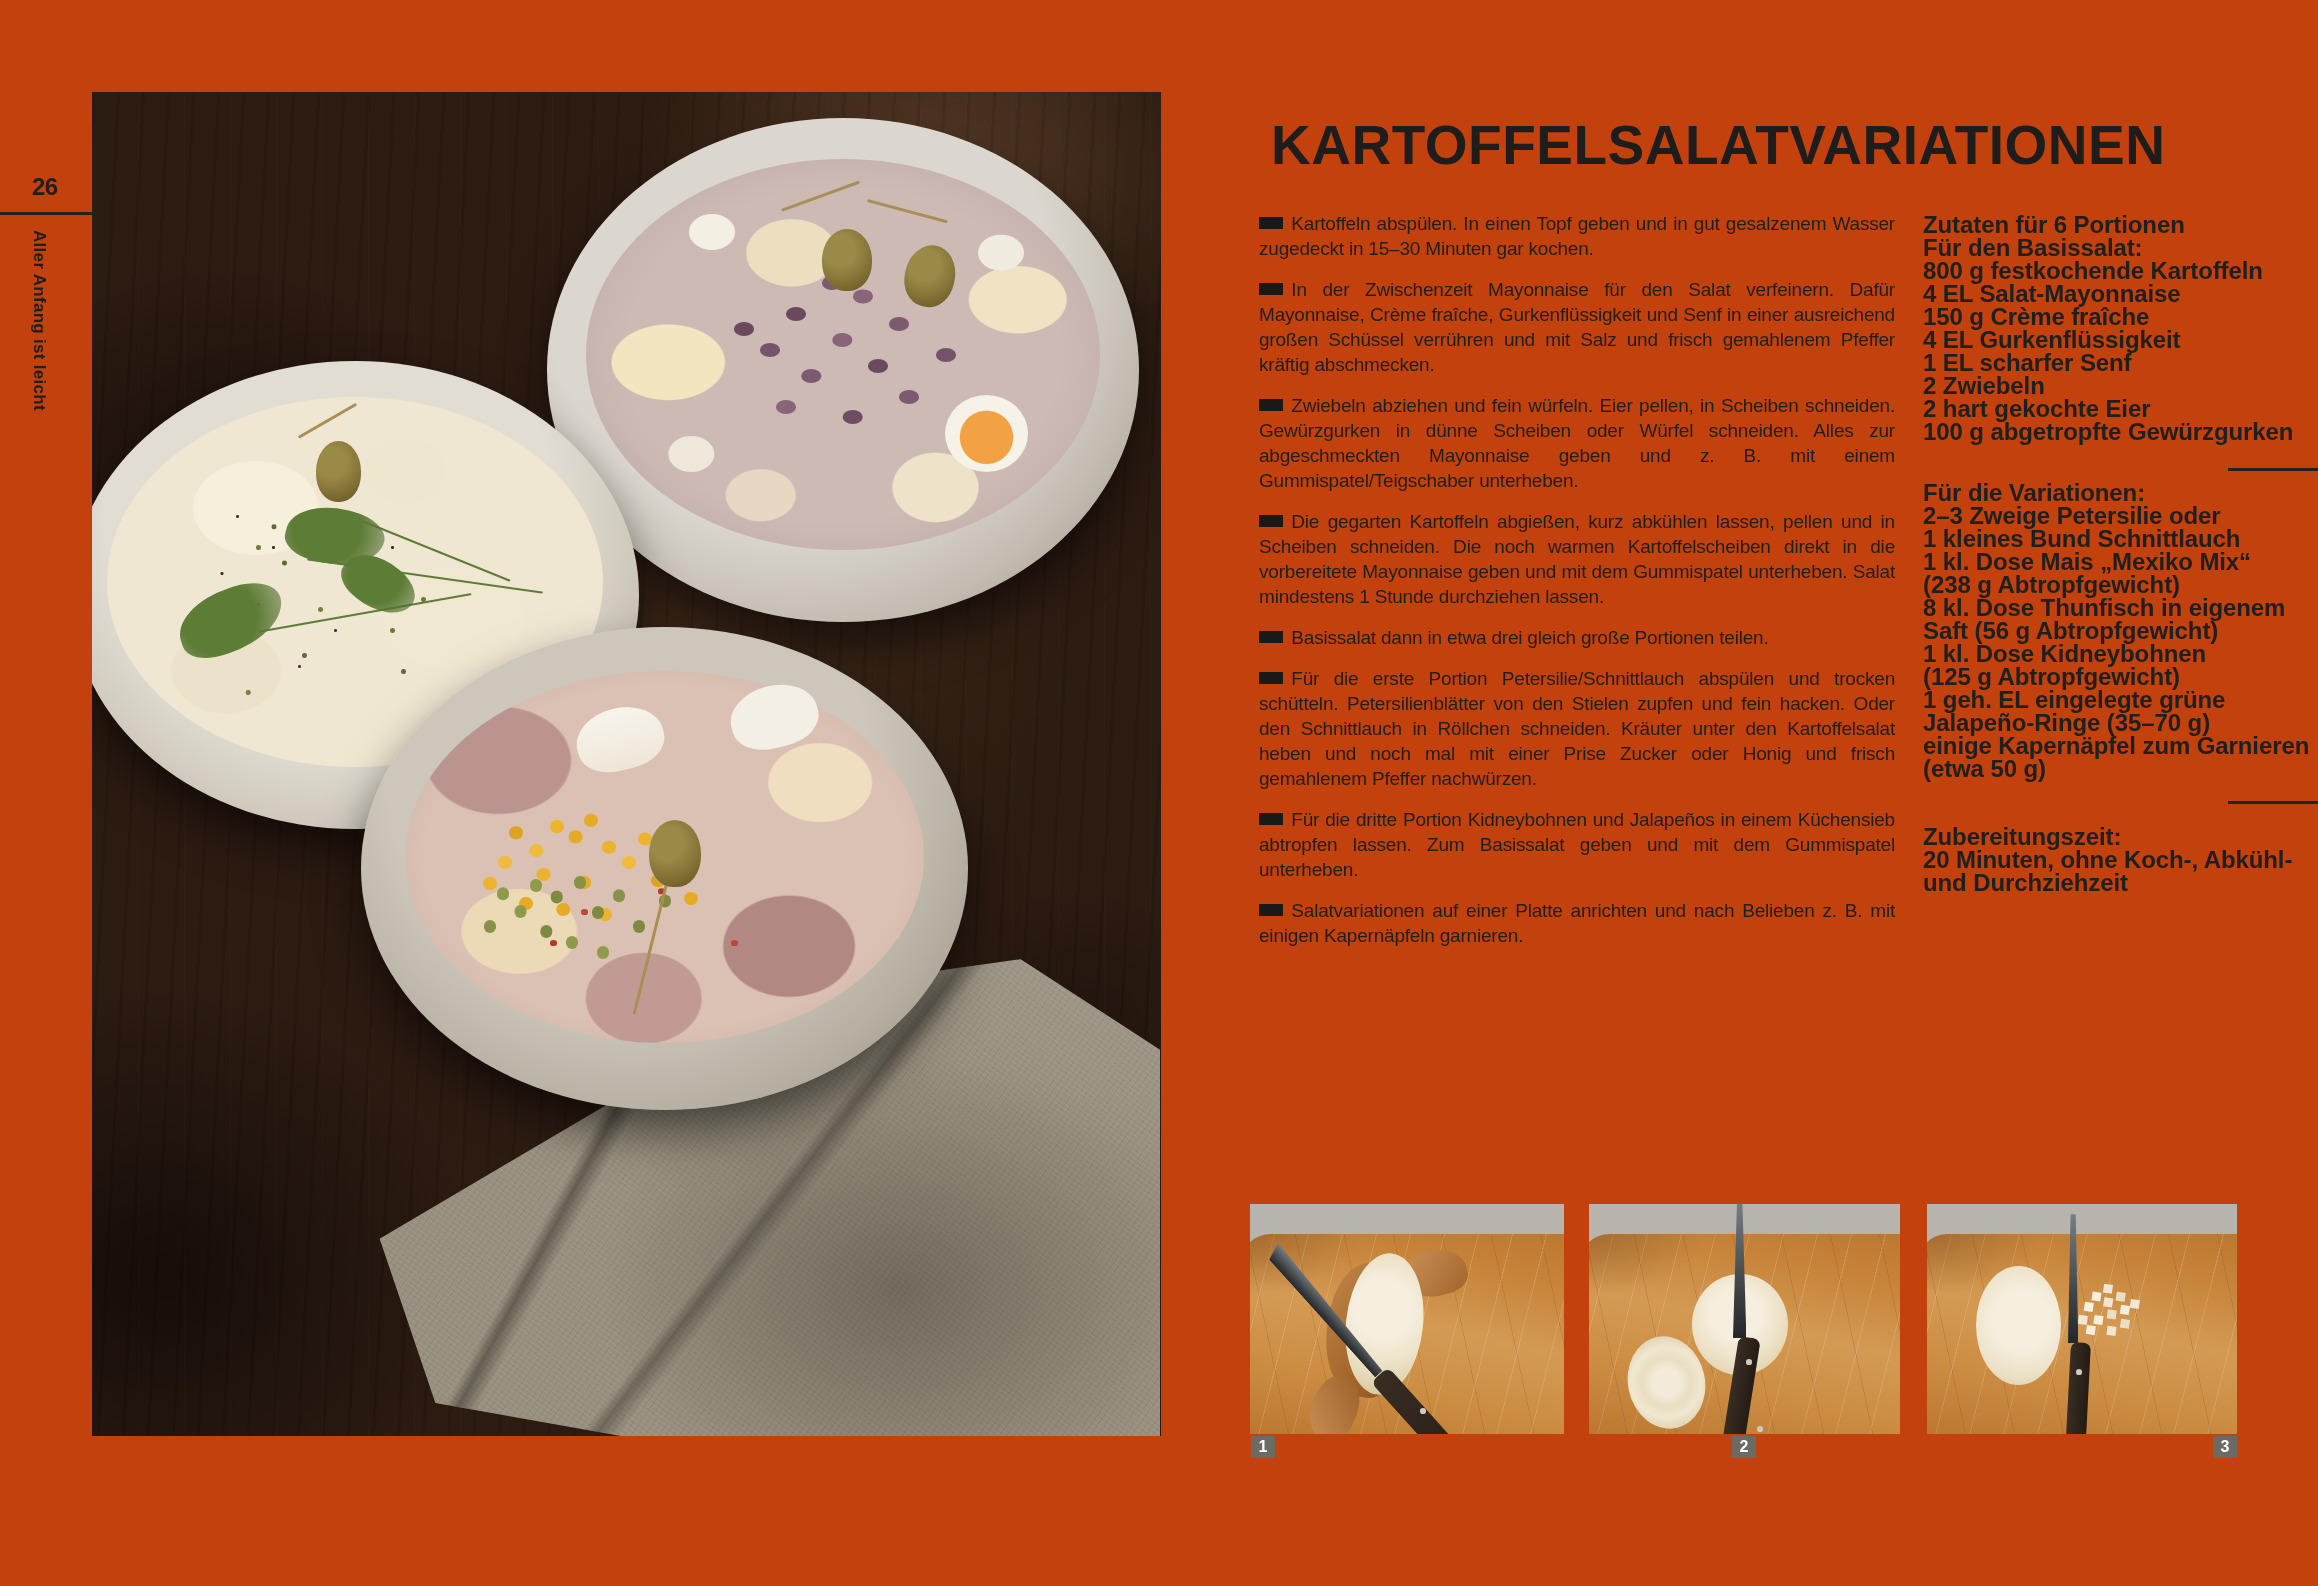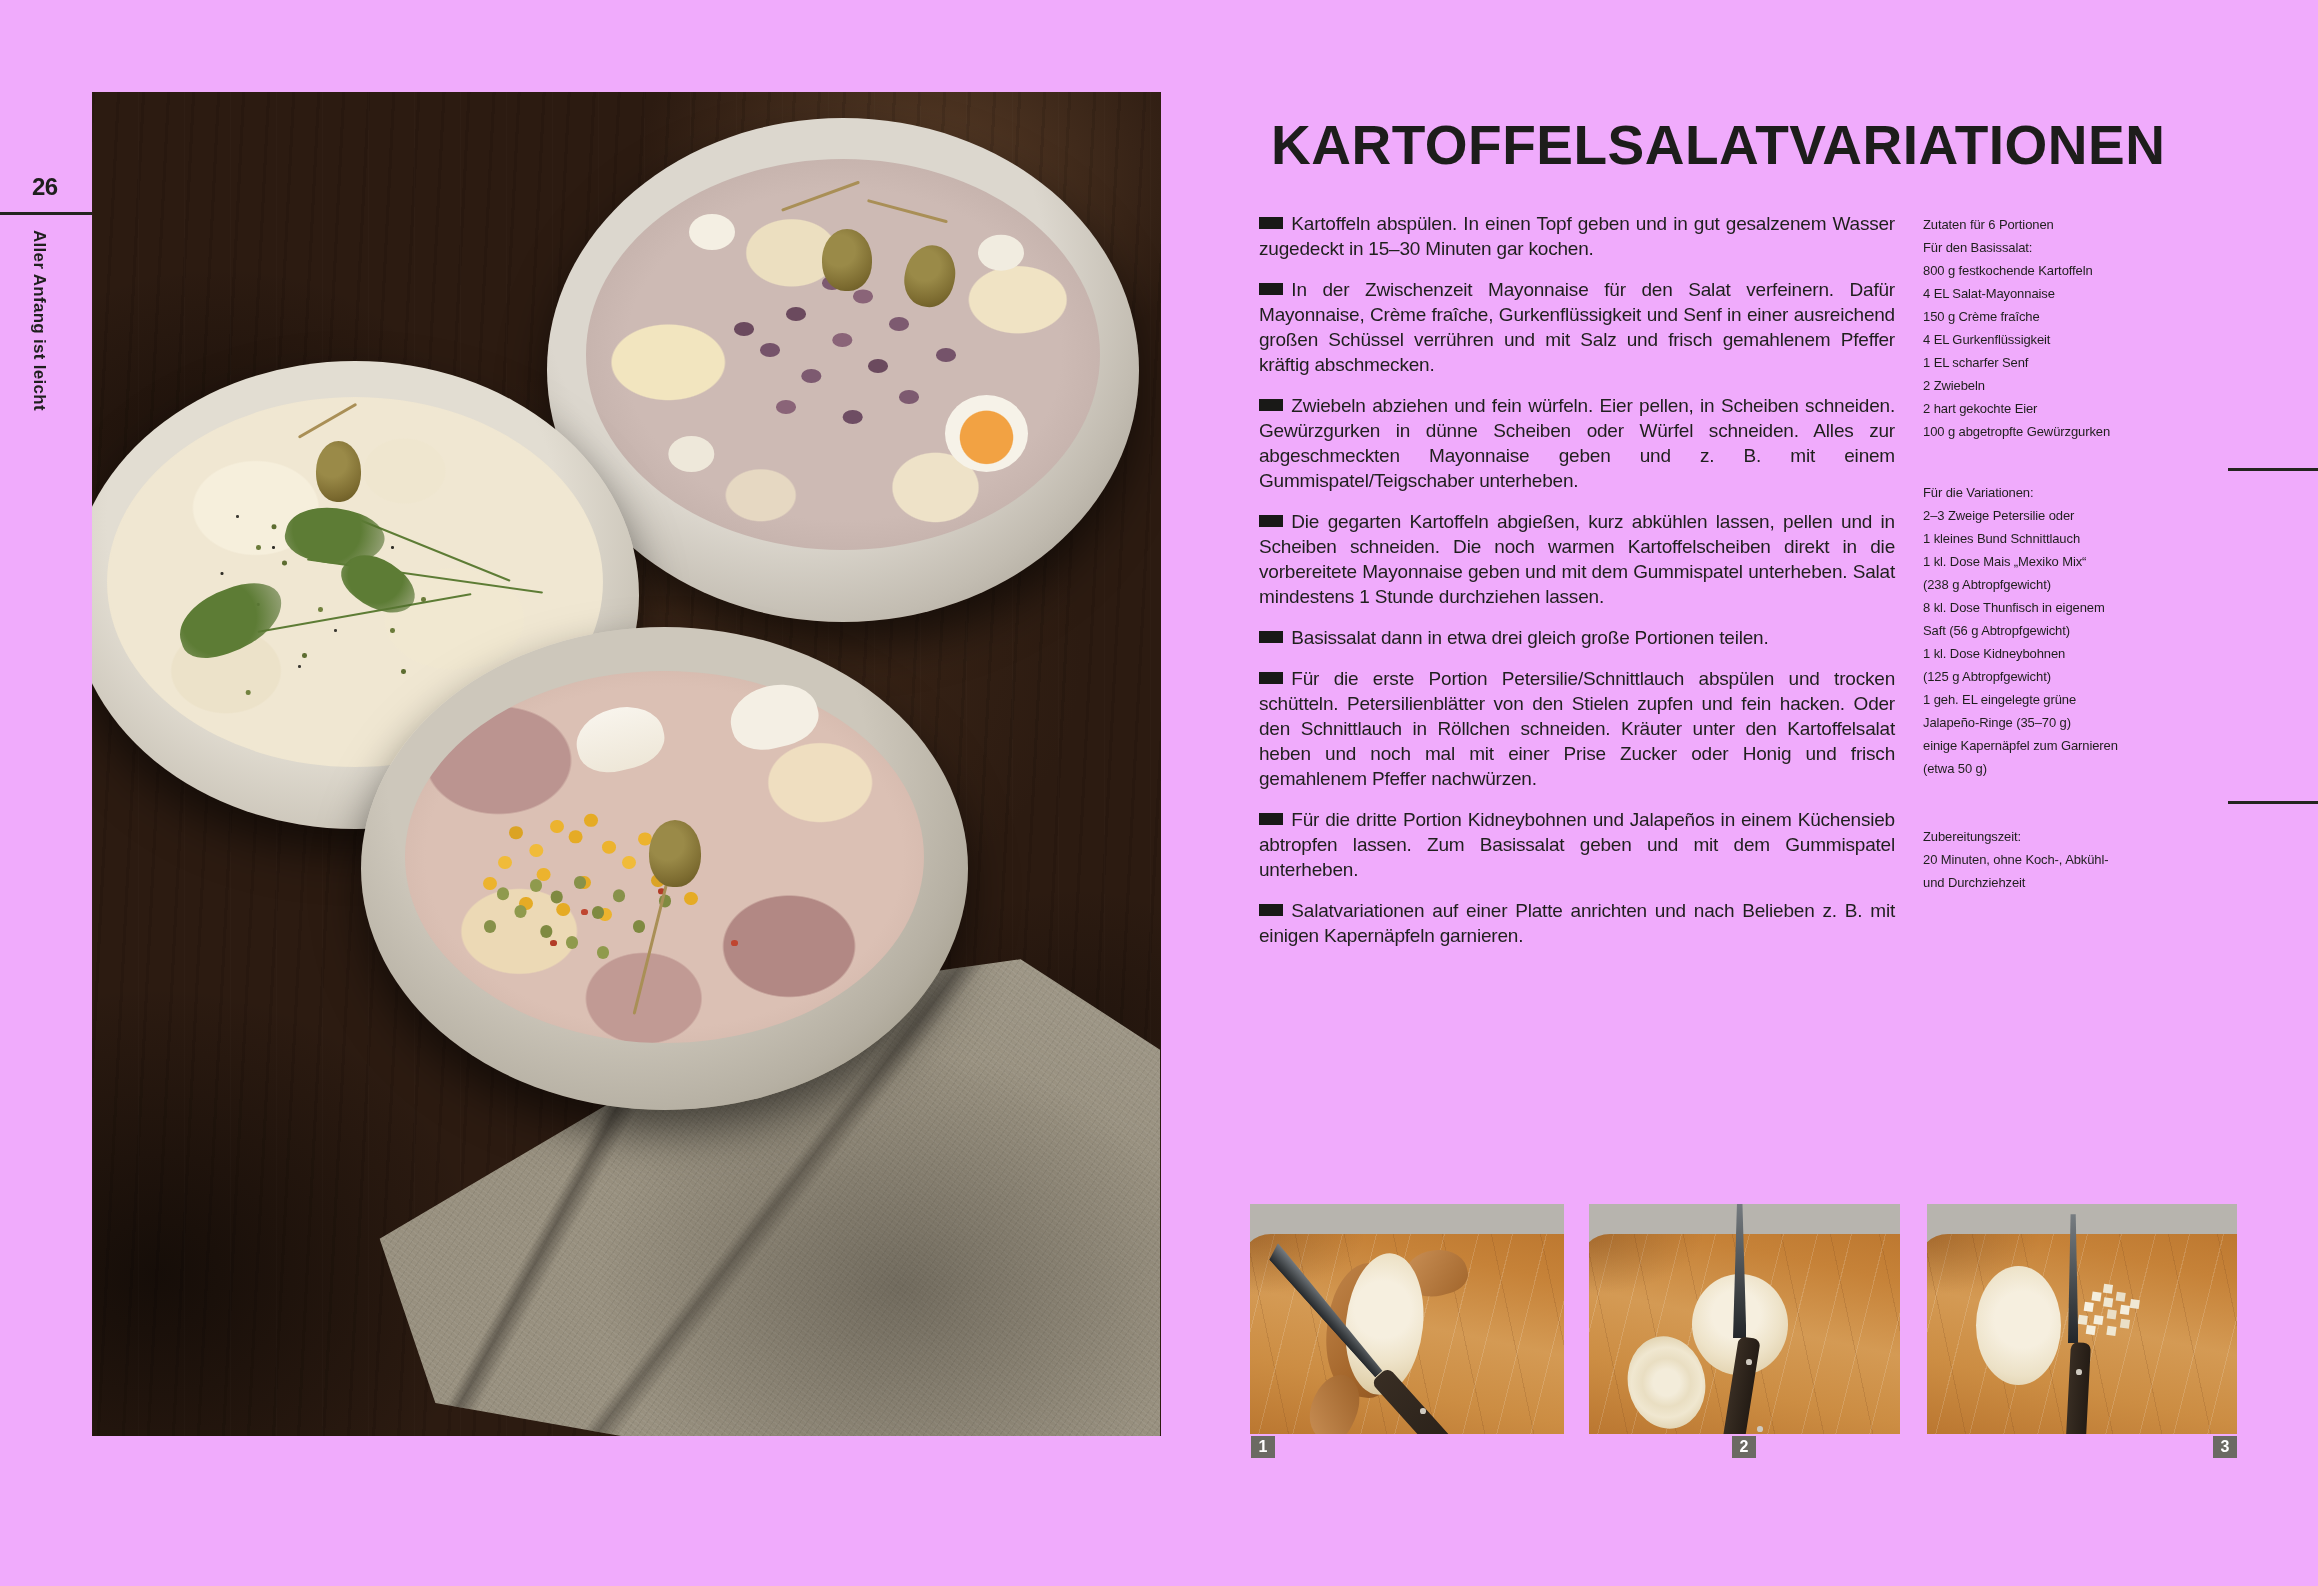--- a/index.html
+++ b/index.html
@@ -1,16 +1,16 @@
 <!DOCTYPE html>
 <html lang="de" style="font-size:8.3px"><head>
 <meta charset="utf-8">
 <style>
   html,body{margin:0;padding:0;background:#e8e8e8;}
-  .sheet{position:relative;width:2319px;height:1587px;background:#f0abfc;overflow:hidden;
+  .sheet{position:relative;width:2319px;height:1587px;background:#c2410c;overflow:hidden;
          font-family:"Liberation Sans","DejaVu Sans",sans-serif;color:#1f1f1d;}
 
   
   .page-num{position:absolute;left:32px;top:173px;font-size:24px;font-weight:700;letter-spacing:-0.5px;}
   .margin-rule{position:absolute;left:0;top:212px;width:92px;height:2.6px;background:#24241f;}
   .vertical-strap{position:absolute;left:29.4px;top:230px;writing-mode:vertical-rl;
                   font-size:17px;font-weight:700;letter-spacing:0.3px;white-space:nowrap;}
 
   
   .main-photo{position:absolute;left:92px;top:92px;width:1069px;height:1344px;overflow:hidden;
@@ -119,21 +119,21 @@
 
   
   .title{position:absolute;left:1256px;top:81px;font-size:55px;font-weight:700;
          letter-spacing:0.5px;line-height:1;color:#1d1d1b;white-space:nowrap;margin-left:15px;}
   .instructions{position:absolute;left:1259px;top:211px;width:636px;
       font-size:19px;line-height:25px;letter-spacing:-0.2px;text-align:justify;hyphens:auto;}
   .instructions p{margin:0 0 16px 0;}
   .bullet{display:inline-block;width:24px;height:12.4px;background:#191917;margin-right:8.3px;transform:translateY(-1px);}
 
   .ingredients{position:absolute;left:1923px;top:213px;width:310px;
-      font-size:13px;line-height:23px;font-weight:400;letter-spacing:-0.1px;}
+      font-size:24px;line-height:23px;font-weight:700;letter-spacing:-0.1px;}
   .ing-block{margin:0;}
   .ing-block + .ing-block{margin-top:28px;}
   .ing-block.variations{margin-top:38px;}
   .ing-block.prep{margin-top:45px;}
   .ing-line{white-space:nowrap;}
 
   .side-rule{position:absolute;left:2228px;width:91px;height:2.6px;background:#24241f;}
   .side-rule.r1{top:468px;} .side-rule.r2{top:801px;}
 
   

